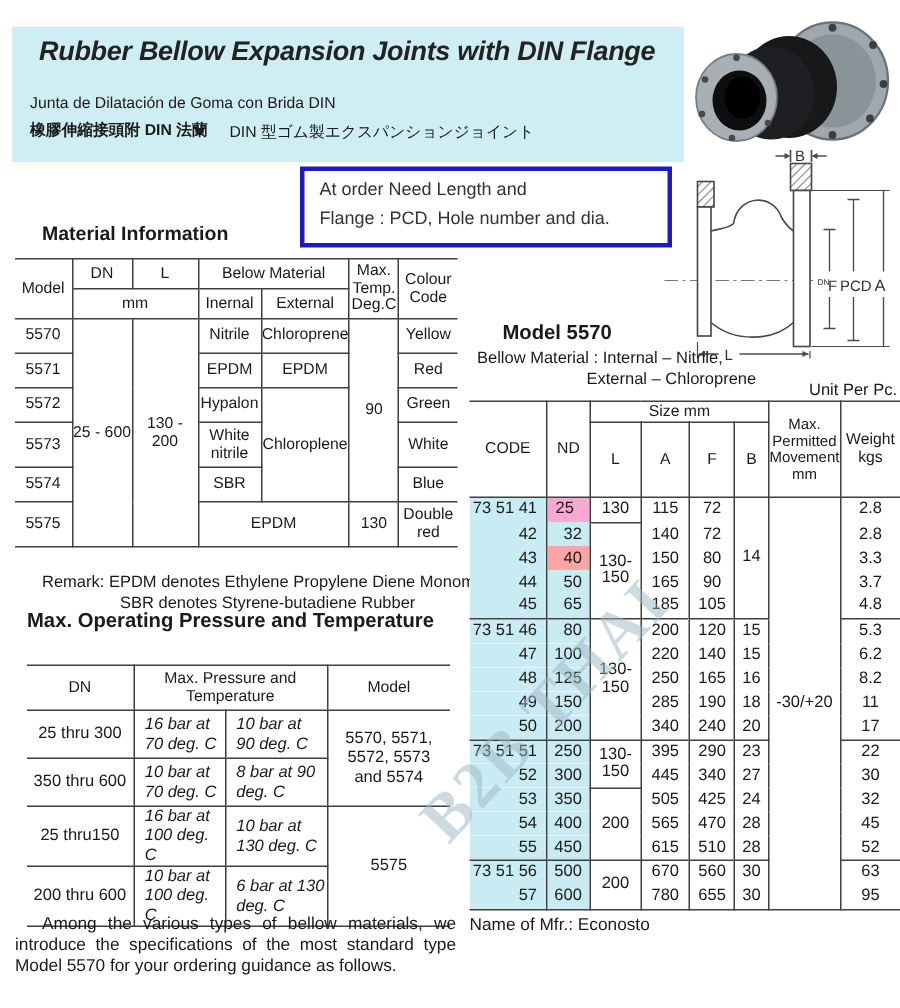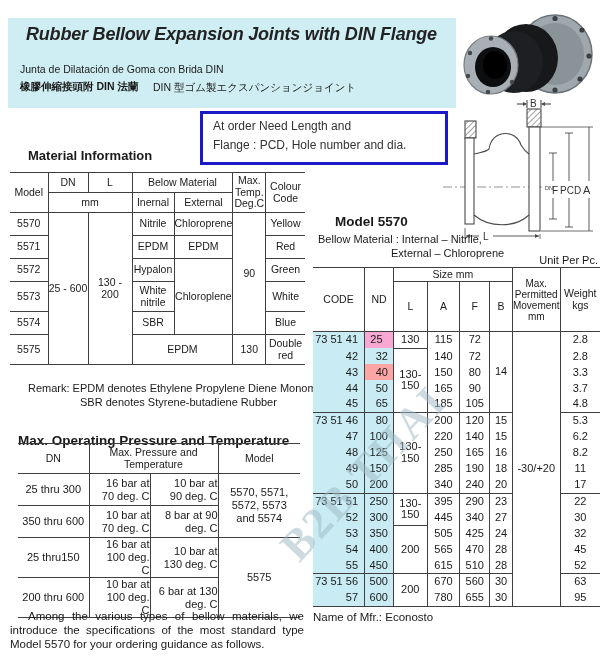--- a/index.html
+++ b/index.html
@@ -22,21 +22,21 @@
 
   
   #order-box{left:200px;top:111px;width:232px;height:45px;border:3px solid #1c19c8;background:#fff;
              padding:3px 0 0 10px;font-size:12px;line-height:19px;color:#333;}
 
   
   #diagram{left:441px;top:97px;width:157px;height:144px;}
 
   
   #mi-heading{left:28px;top:148px;font-size:13px;font-weight:bold;}
-  #mp-heading{left:18px;top:433px;font-size:13.5px;font-weight:bold;}
+  #mp-heading{left:18px;top:406px;font-size:13.5px;font-weight:bold;}
   #remark{left:28px;top:381px;font-size:11px;line-height:14px;}
   #remark .l2{margin-left:52px;}
   #closing{left:10px;top:609px;width:294px;font-size:11.5px;line-height:14px;text-align:justify;text-indent:18px;}
 
   
   #m5-title{left:335px;top:214px;font-size:13.5px;font-weight:bold;}
   #m5-note{left:318px;top:233px;font-size:11px;line-height:13.5px;}
   #m5-note .l2{margin-left:73px;}
   #m5-unit{left:500px;top:254px;width:98px;text-align:right;font-size:11px;}
   #m5-mfr{left:313px;top:611px;font-size:11.5px;}
@@ -47,21 +47,21 @@
         font-size:10.5px;line-height:11.5px;overflow:hidden;}
   #mi-table{left:10px;top:172px;}
   #mp-table{left:18px;top:443px;}
   #m5-table{left:313px;top:267px;}
 
   
   .grid td,.grid th{border:1px solid #3f3f3f;}
   .grid .edge-l{border-left:none;}
   .grid .edge-r{border-right:none;}
   #mp-table td{font-size:11px;line-height:13px;}
-  #mp-table .pcell{text-align:right;padding-left:7px;}
+  #mp-table .pcell{text-align:left;padding-left:7px;font-style:italic;}
 
   
   #m5-table th{border:1px solid #3f3f3f;font-size:10.5px;}
   #m5-table th.sm{font-size:10px;line-height:11px;}
   #m5-table td{border-left:1px solid #3f3f3f;border-right:1px solid #3f3f3f;
                border-top:none;border-bottom:none;height:15.8px;font-size:11px;}
   #m5-table .edge-l{border-left:none;}
   #m5-table .edge-r{border-right:none;}
   #m5-table tr.grp td{border-top:1px solid #3f3f3f;}
   #m5-table tr.last td{border-bottom:1px solid #3f3f3f;}

